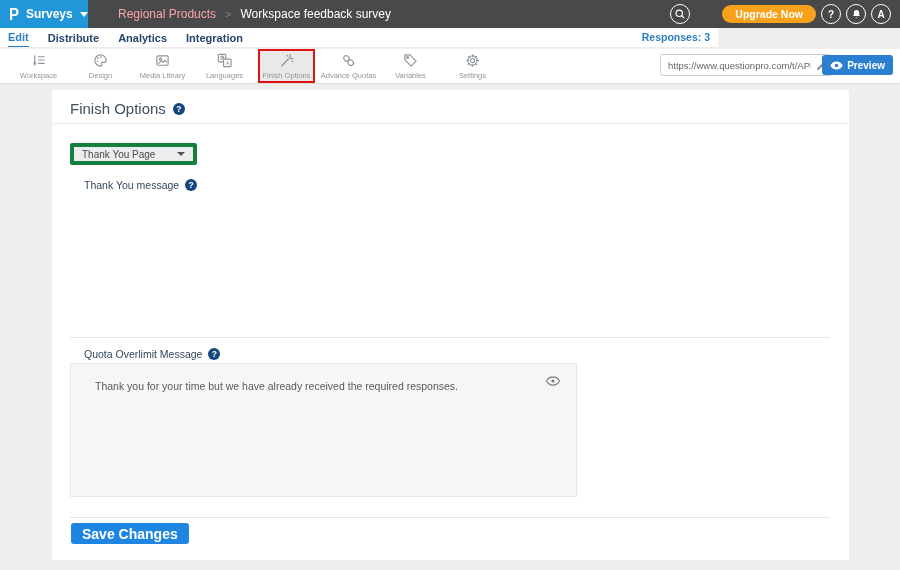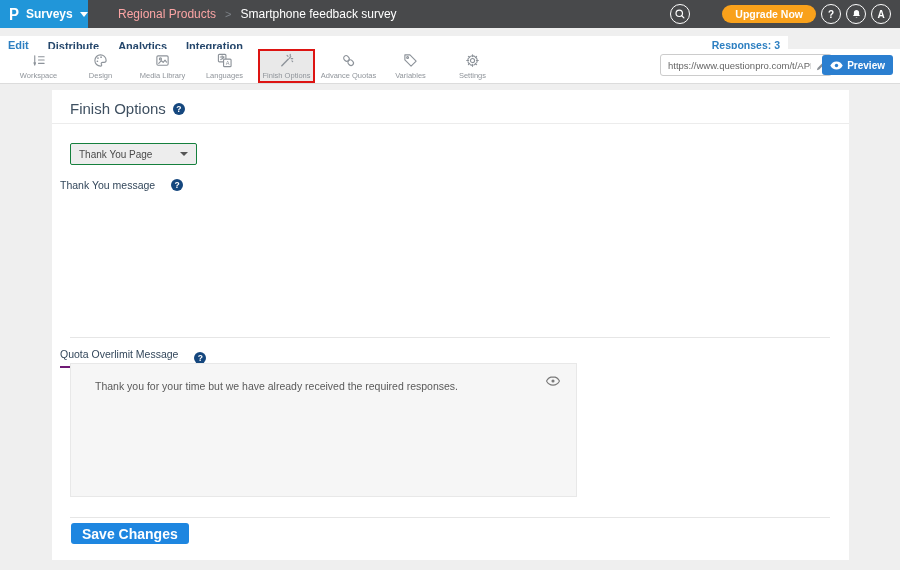--- a/index.html
+++ b/index.html
@@ -18,21 +18,21 @@
   .breadcrumb { position:absolute; left:118px; top:0; height:28px; display:flex; align-items:center; gap:9px; font-size:12px; }
   .crumb-parent { color:#fca5a5; cursor:pointer; }
   .crumb-sep { color:#7d8288; font-size:11px; }
   .crumb-current { color:#ffffff; }
   .topbar-right { position:absolute; right:9px; top:4px; height:20px; display:flex; align-items:center; gap:5px; }
   .circle-btn { width:20px; height:20px; border:1px solid #fff; border-radius:50%; display:flex; align-items:center; justify-content:center;
     color:#fff; font-size:10px; font-weight:bold; cursor:pointer; background:transparent; }
   .upgrade-btn { height:18px; background:#f9a11b; border:none; border-radius:10px; color:#fff; font-weight:bold;
     font-size:10.5px; padding:0 13px; cursor:pointer; font-family:"Liberation Sans",sans-serif;margin-left:27px; }
   
-  .subnav { position:absolute; top:36px; left:0; width:788px; height:20px; background:#fff; border-bottom:1px solid #ececec; }
+  .subnav { position:absolute; top:28px; left:0; width:718px; height:20px; background:#fff; border-bottom:1px solid #ececec; }
   .subnav-tabs { position:absolute; left:8px; top:0; height:20px; display:flex; align-items:center; gap:19px; }
   .subnav-tab { font-size:11px; font-weight:bold; color:#24466b; cursor:pointer; line-height:17px; }
   .subnav-tab.active { color:#2d7fc1; border-bottom:1px solid #2d7fc1; }
   .responses { position:absolute; right:8px; top:3px; font-size:10.5px; font-weight:bold; color:#2d7fc1; }
   
   .toolbar { position:absolute; top:49px; left:0; width:900px; height:35px; background:#fff; border-bottom:1px solid #dcdcdc; }
   .toolbar-items { position:absolute; left:10px; top:0; height:34px; display:flex; gap:5px; }
   .tb-item { width:57px; height:34px; display:flex; flex-direction:column; align-items:center; justify-content:flex-start;
     padding-top:3px; cursor:pointer; }
   .tb-item .tb-icon { height:17px; display:flex; align-items:center; justify-content:center; color:#8d939a; }
@@ -48,25 +48,25 @@
     font-family:"Liberation Sans",sans-serif; }
   
   .main { position:absolute; top:85px; left:0; width:900px; height:485px; background:#efefef; }
   .card { position:absolute; left:52px; top:5px; width:797px; height:470px; background:#fff; }
   .card-title-row { position:absolute; left:18px; top:10px; display:flex; align-items:center; gap:7px; }
   .card-title { font-size:15px; color:#3f5061; }
   .help { width:12px; height:12px; border-radius:50%; background:#15477e; color:#fff; font-size:8.5px; font-weight:bold;
     display:inline-flex; align-items:center; justify-content:center; cursor:pointer; }
   .divider-full { position:absolute; left:0; width:797px; height:1px; background:#ececec; }
   .divider-inner { position:absolute; left:18px; width:760px; height:1px; background:#e6e6e6; }
-  .dropdown { position:absolute; left:18px; top:53px; width:127px; height:22px; background:#ededed; border:1px solid #15803d;
+  .dropdown { position:absolute; left:18px; top:53px; width:127px; height:22px; background:#ededed; border:4px solid #15803d;
     border-radius:2px; display:flex; align-items:center; justify-content:space-between; padding:0 8px; cursor:pointer; }
   .dropdown-value { font-size:10px; color:#4a4a4a; }
   .dropdown .caret { width:0; height:0; border-left:4px solid transparent; border-right:4px solid transparent; border-top:4px solid #555; }
-  .field-label-row { position:absolute; left:8px; display:flex; align-items:center; gap:16px; }
+  .field-label-row { position:absolute; left:32px; display:flex; gap:6px; }
   .field-label { font-size:10.5px; color:#33475b; }
   .field-label.red-underline { border-bottom:2px solid #701a75; padding-bottom:6px; }
   .ta-box { position:absolute; left:18px; width:507px; background:#f6f6f6; border:1px solid #e8e8e8; }
   .ta-box textarea { width:100%; height:100%; background:transparent; border:none; resize:none; outline:none;
     font-family:"Liberation Sans",sans-serif; font-size:10.5px; color:#5a5a5a; padding:15px 24px; line-height:1.4; }
   .ta-eye { position:absolute; top:8px; right:16px; cursor:pointer; }
   .save-btn { position:absolute; left:19px; top:433px; height:21px; background:#1e86e0; border:none; border-radius:3px;
     color:#fff; font-size:14px; font-weight:bold; padding:0 11px; cursor:pointer; font-family:"Liberation Sans",sans-serif; }
 </style>
 </head>
@@ -76,21 +76,21 @@
 
   <div class="topbar">
     <div class="logo-section">
       <span class="logo-p">P</span>
       <span class="product-label">Surveys</span>
       <span class="caret-down"></span>
     </div>
     <div class="breadcrumb">
       <span class="crumb-parent">Regional Products</span>
       <span class="crumb-sep">&gt;</span>
-      <span class="crumb-current">Smartphone feedback survey</span>
+      <span class="crumb-current">Workspace feedback survey</span>
     </div>
     <div class="topbar-right">
       <span class="circle-btn">
         <svg class="ic" width="12" height="12" viewBox="0 0 16 16" style="stroke:#fff;stroke-width:1.6;">
           <circle cx="7" cy="7" r="4.3"></circle>
             <line x1="10.3" y1="10.3" x2="13.2" y2="13.2"></line>
         </svg>
       </span>
       <button class="upgrade-btn">Upgrade Now</button>
       <span class="circle-btn">?</span>

